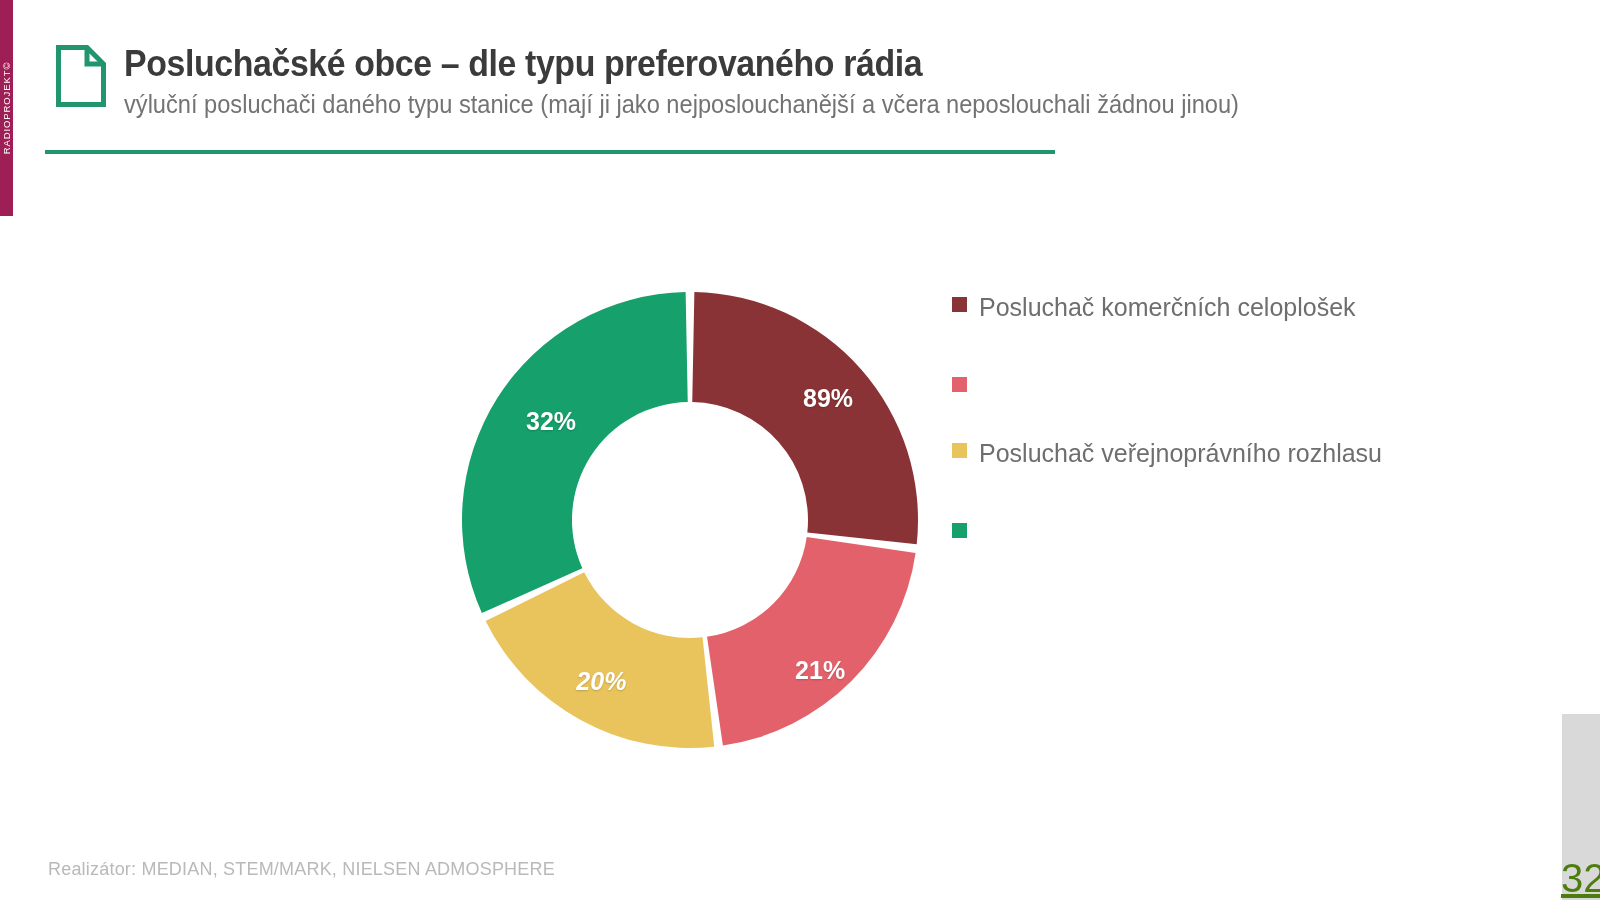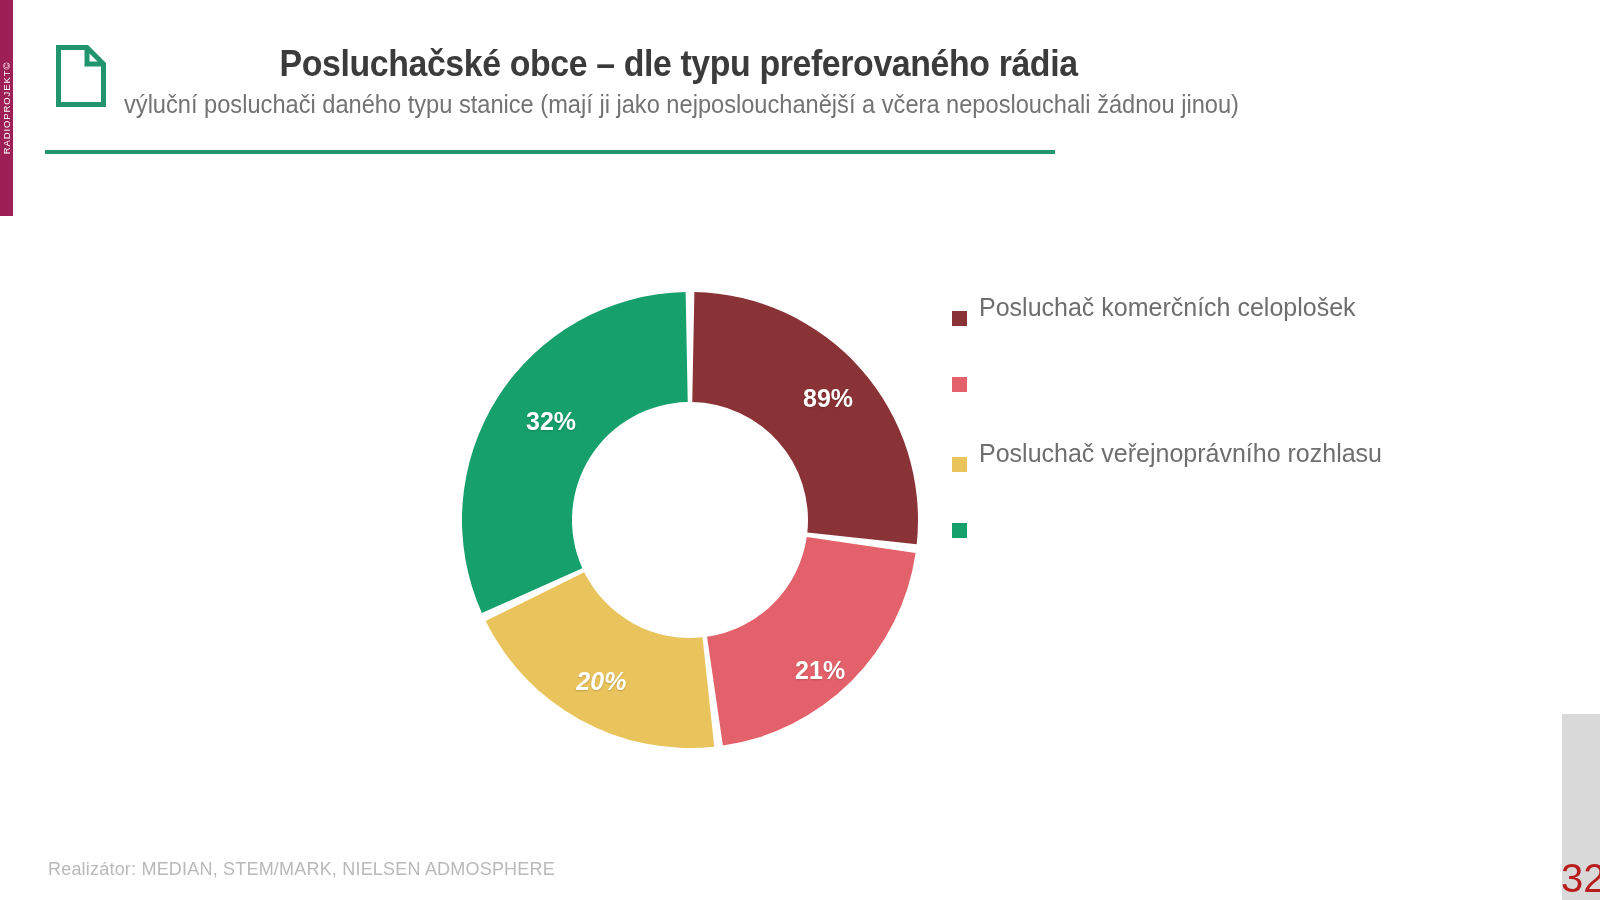--- a/index.html
+++ b/index.html
@@ -51,28 +51,29 @@
     width: 38px;
     height: 186px;
     background: #d9d9d9;
   }
   #page-number {
     position: absolute;
     right: 1px;
     bottom: 2px;
     width: 38px;
     text-align: center;
-    color: #b91c1c;
+    color: #4d7c0f;
     font-size: 40px;
     line-height: 40px;
     font-family: "Liberation Sans", sans-serif;
-  }
-
-  
-  #header { position: absolute; left: 0; top: 0; width: 1600px; height: 170px; text-align: center; }
+    text-decoration: underline;
+  }
+
+  
+  #header { position: absolute; left: 0; top: 0; width: 1600px; height: 170px; }
 
   #doc-icon {
     position: absolute;
     left: 56px;
     top: 45px;
     width: 50px;
     height: 62px;
   }
 
   #title-block { position: absolute; left: 124px; top: 42px; }
@@ -128,21 +129,21 @@
 
   
   #legend {
     position: absolute;
     left: 952px;
     top: 289px;
     width: 470px;
   }
   .legend-item {
     display: flex;
-    align-items: flex-end;
+    align-items: flex-start;
     margin-bottom: 43px;
   }
   .legend-swatch {
     width: 15px;
     height: 15px;
     flex: 0 0 15px;
     margin-top: 8px;
     margin-right: 12px;
   }
   .legend-label {

